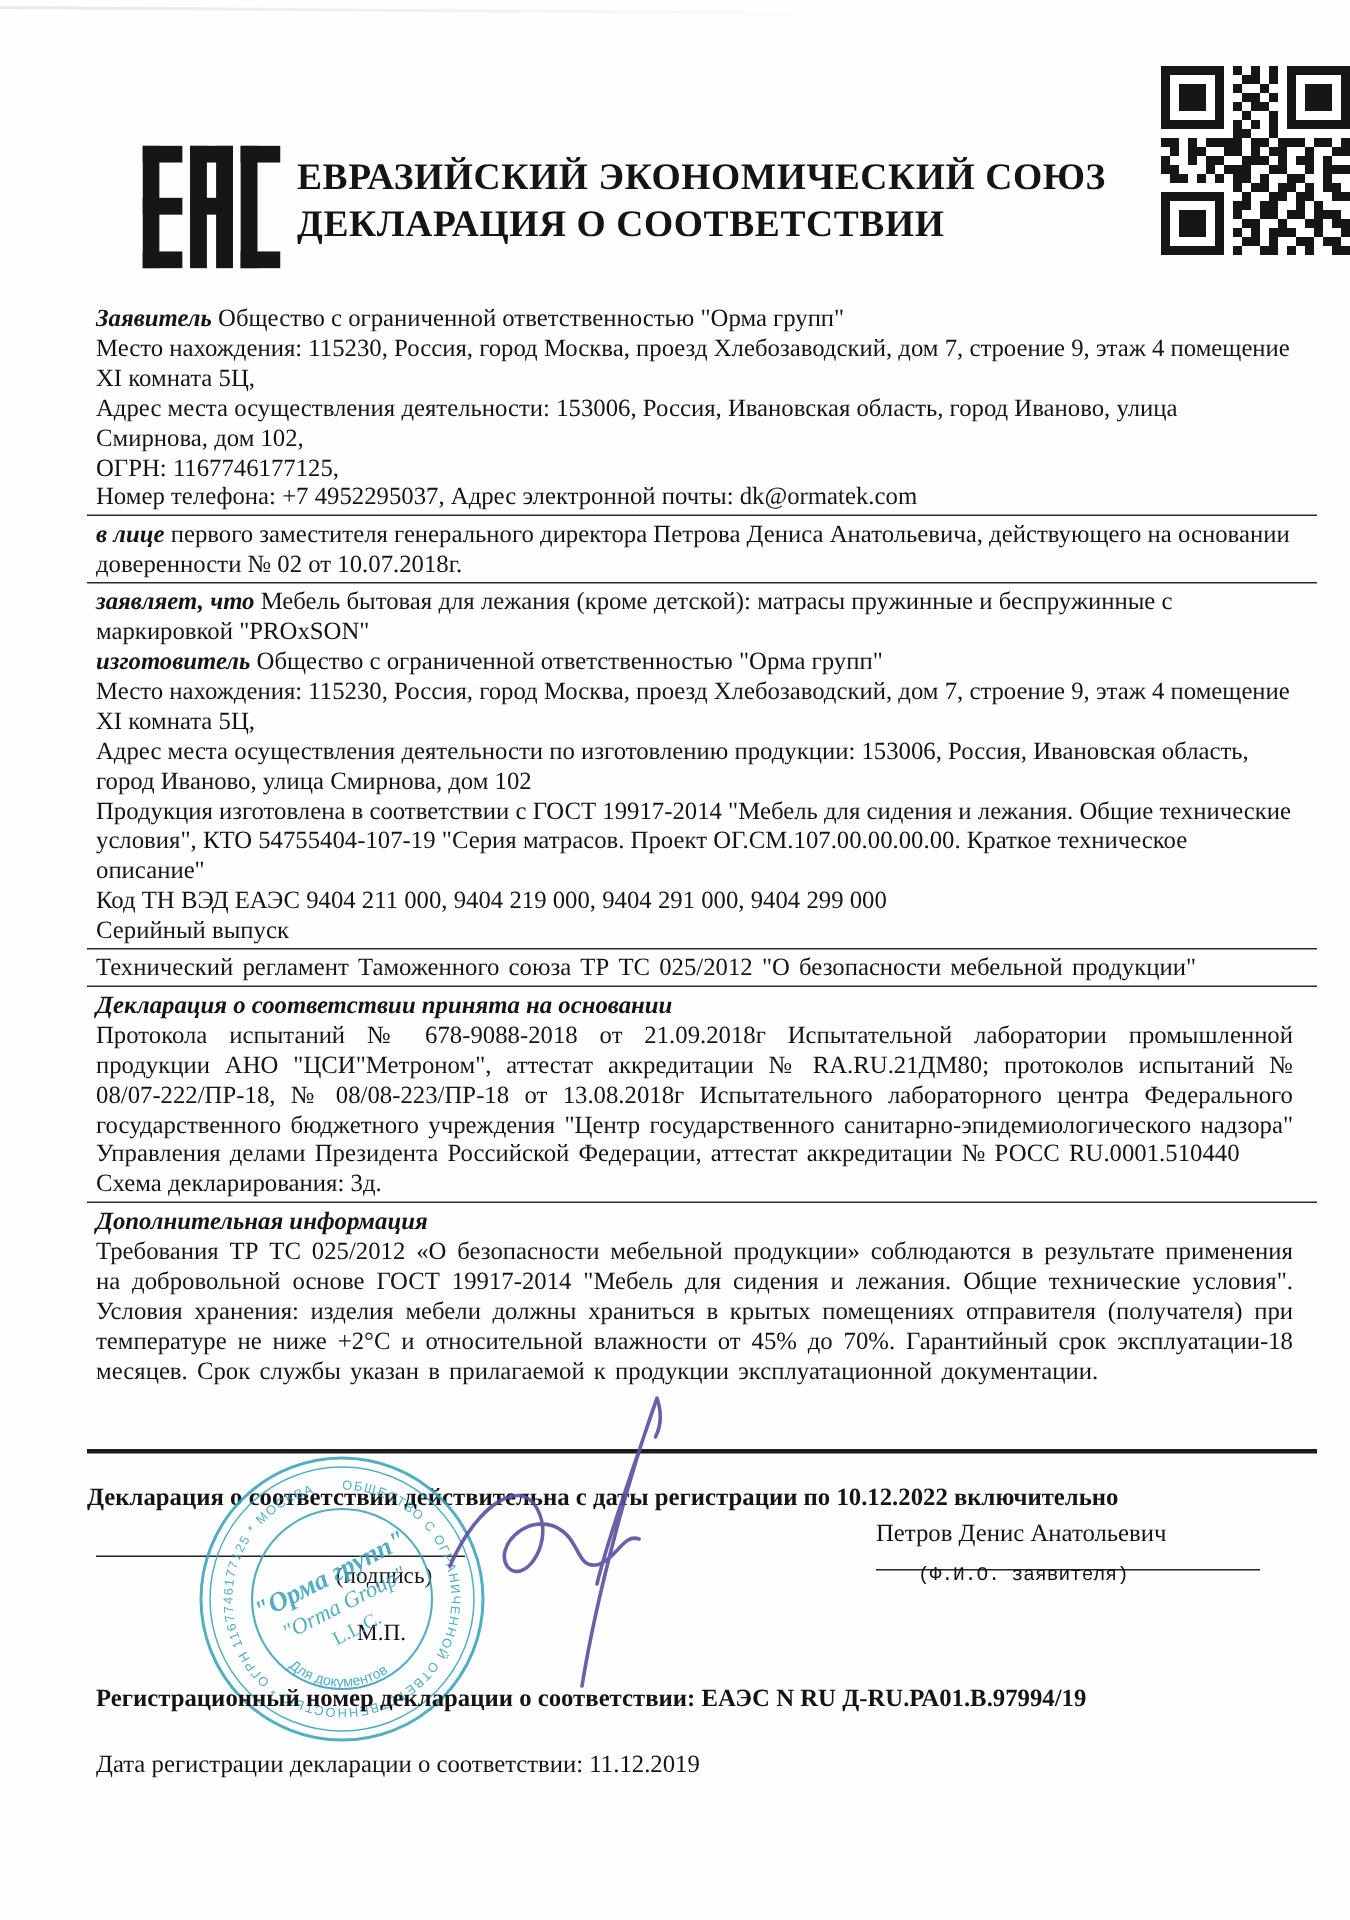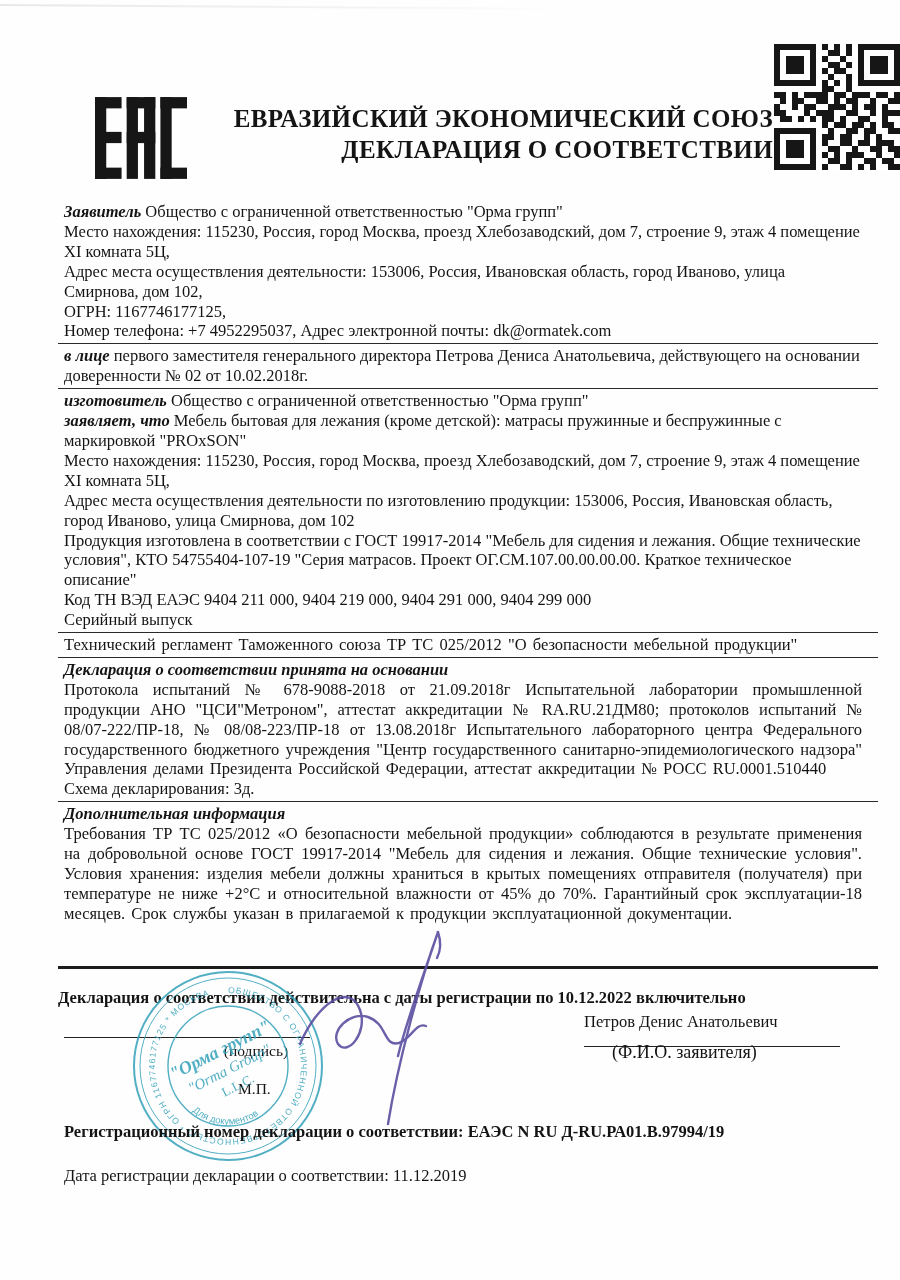--- a/index.html
+++ b/index.html
@@ -7,21 +7,21 @@
     position:relative;width:900px;height:1280px;background:#fefefe;
     font-family:"Liberation Serif","DejaVu Serif",serif;color:#141414;
     overflow:hidden;
   }
   
   .scan-streak{position:absolute;left:0;top:6px;width:560px;height:2px;
     background:linear-gradient(90deg,#e8e8e8,#f5f5f5 70%,transparent);transform:rotate(.4deg);}
 
   
   .eac{position:absolute;left:95px;top:97px;width:92px;height:82px;}
-  .titles{position:absolute;left:198px;top:103px;width:575px;text-align:right;
+  .titles{position:absolute;left:198px;top:103px;width:575px;text-align:left;
     font-weight:bold;font-size:25px;line-height:31px;letter-spacing:.4px;white-space:nowrap;}
   .qr{position:absolute;left:774px;top:44px;display:grid;
     grid-template-columns:repeat(21,6px);grid-auto-rows:6px;background:#fff;}
   .qm{width:6px;height:6px;}
   .qm.on{background:#161616;}
 
   
   .doc-body{position:absolute;left:64px;top:202px;width:798px;
     font-size:16.5px;line-height:19.9px;}
   .doc-body p{margin:0;}
@@ -30,21 +30,21 @@
   .rule{border-top:1.6px solid #2a2a2a;margin:2px 0 2px -6px;width:820px;}
 
   
   .validity{position:absolute;left:58px;top:966px;width:820px;
     border-top:3px solid #1c1c1c;padding-top:19px;font-weight:bold;font-size:16.5px;}
   .sig-line{position:absolute;left:64px;top:1037px;width:246px;border-top:1.6px solid #222;}
   .sig-caption{position:absolute;left:196px;top:1042px;width:120px;text-align:center;font-size:15.5px;}
   .mp-caption{position:absolute;left:238px;top:1080px;font-size:15.5px;}
   .signer-name{position:absolute;left:584px;top:1012px;width:256px;font-size:16.5px;
     border-bottom:1.6px solid #222;padding-bottom:14px;}
-  .signer-caption{position:absolute;left:612px;top:1042px;font-size:18px;}
+  .signer-caption{position:absolute;left:612px;top:1042px;font-size:13px;font-family:Liberation Mono, monospace;}
 
   
   .reg-number{position:absolute;left:64px;top:1122px;font-weight:bold;font-size:16.5px;}
   .reg-date{position:absolute;left:64px;top:1166px;font-weight:normal;font-size:16.5px;}
 
   
   .stamp-svg{position:absolute;left:128px;top:966px;pointer-events:none;opacity:.88;}
   .sig-svg{position:absolute;left:0;top:0;pointer-events:none;}
 </style>
 </head>
@@ -520,26 +520,26 @@
 
   <div class="doc-body">
     <p><span class="bold">Заявитель</span> <span>Общество с ограниченной ответственностью "Орма групп"</span></p>
     <p>Место нахождения: 115230, Россия, город Москва, проезд Хлебозаводский, дом 7, строение 9, этаж 4 помещение XI комната 5Ц,</p>
     <p>Адрес места осуществления деятельности: 153006, Россия, Ивановская область, город Иваново, улица Смирнова, дом 102,</p>
     <p>ОГРН: 1167746177125,</p>
     <p>Номер телефона: +7 4952295037, Адрес электронной почты: dk@ormatek.com</p>
 
     <div class="rule"></div>
 
-    <p><span class="bold">в лице</span> <span>первого заместителя генерального директора Петрова Дениса Анатольевича, действующего на основании доверенности № 02 от 10.02.2018г.</span></p>
+    <p><span class="bold">в лице</span> <span>первого заместителя генерального директора Петрова Дениса Анатольевича, действующего на основании доверенности № 02 от 10.07.2018г.</span></p>
 
     <div class="rule"></div>
 
+    <p><span class="bold">заявляет, что</span> <span>Мебель бытовая для лежания (кроме детской): матрасы пружинные и беспружинные с маркировкой "PROxSON"</span></p>
     <p><span class="bold">изготовитель</span> <span>Общество с ограниченной ответственностью "Орма групп"</span></p>
-    <p><span class="bold">заявляет, что</span> <span>Мебель бытовая для лежания (кроме детской): матрасы пружинные и беспружинные с маркировкой "PROxSON"</span></p>
     <p>Место нахождения: 115230, Россия, город Москва, проезд Хлебозаводский, дом 7, строение 9, этаж 4 помещение XI комната 5Ц,</p>
     <p>Адрес места осуществления деятельности по изготовлению продукции: 153006, Россия, Ивановская область, город Иваново, улица Смирнова, дом 102</p>
     <p>Продукция изготовлена в соответствии с ГОСТ 19917-2014 "Мебель для сидения и лежания. Общие технические условия", КТО 54755404-107-19 "Серия матрасов. Проект ОГ.СМ.107.00.00.00.00. Краткое техническое описание"</p>
     <p>Код ТН ВЭД ЕАЭС 9404 211 000, 9404 219 000, 9404 291 000, 9404 299 000</p>
     <p>Серийный выпуск</p>
 
     <div class="rule"></div>
 
     <p class="j">Технический регламент Таможенного союза ТР ТС 025/2012 "О безопасности мебельной продукции"</p>
 

